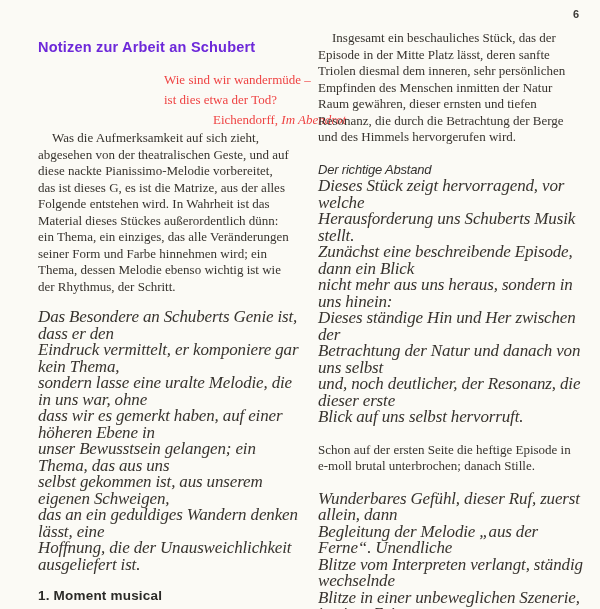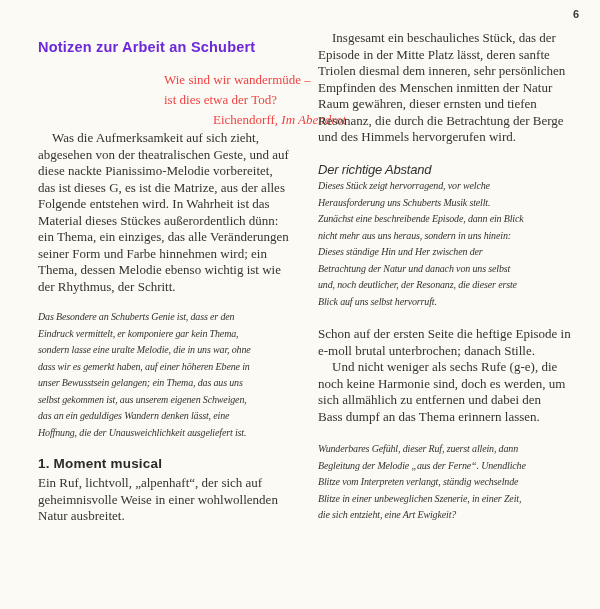--- a/index.html
+++ b/index.html
@@ -42,21 +42,21 @@
     color: #343230;
   }
   p {
     margin: 0;
     font: 13px/16.5px "Liberation Serif", serif;
     color: #37332e;
   }
   .lines { white-space: pre-line; }
   .ital {
     font-style: italic;
-    font-size: 10px;
+    font-size: 17px;
     letter-spacing: -.15px;
   }
   .indent { text-indent: 14px; }
 
   .epigraph {
     margin: 14px 0 0 126px;
     width: 182px;
     font: 13px/20px "Liberation Serif", serif;
     color: #ef4444;
   }
@@ -123,24 +123,20 @@
 Herausforderung uns Schuberts Musik stellt.
 Zunächst eine beschreibende Episode, dann ein Blick
 nicht mehr aus uns heraus, sondern in uns hinein:
 Dieses ständige Hin und Her zwischen der
 Betrachtung der Natur und danach von uns selbst
 und, noch deutlicher, der Resonanz, die dieser erste
 Blick auf uns selbst hervorruft.</p>
 
     <p class="lines mt-gap2">Schon auf der ersten Seite die heftige Episode in
 e-moll brutal unterbrochen; danach Stille.</p>
-    <p class="lines indent">Und nicht weniger als sechs Rufe (g-e), die
-noch keine Harmonie sind, doch es werden, um
-sich allmählich zu entfernen und dabei den
-Bass dumpf an das Thema erinnern lassen.</p>
 
     <p class="lines ital mt-gap2">Wunderbares Gefühl, dieser Ruf, zuerst allein, dann
 Begleitung der Melodie „aus der Ferne“. Unendliche
 Blitze vom Interpreten verlangt, ständig wechselnde
 Blitze in einer unbeweglichen Szenerie, in einer Zeit,
 die sich entzieht, eine Art Ewigkeit?</p>
   </div>
 
 </div>
 

